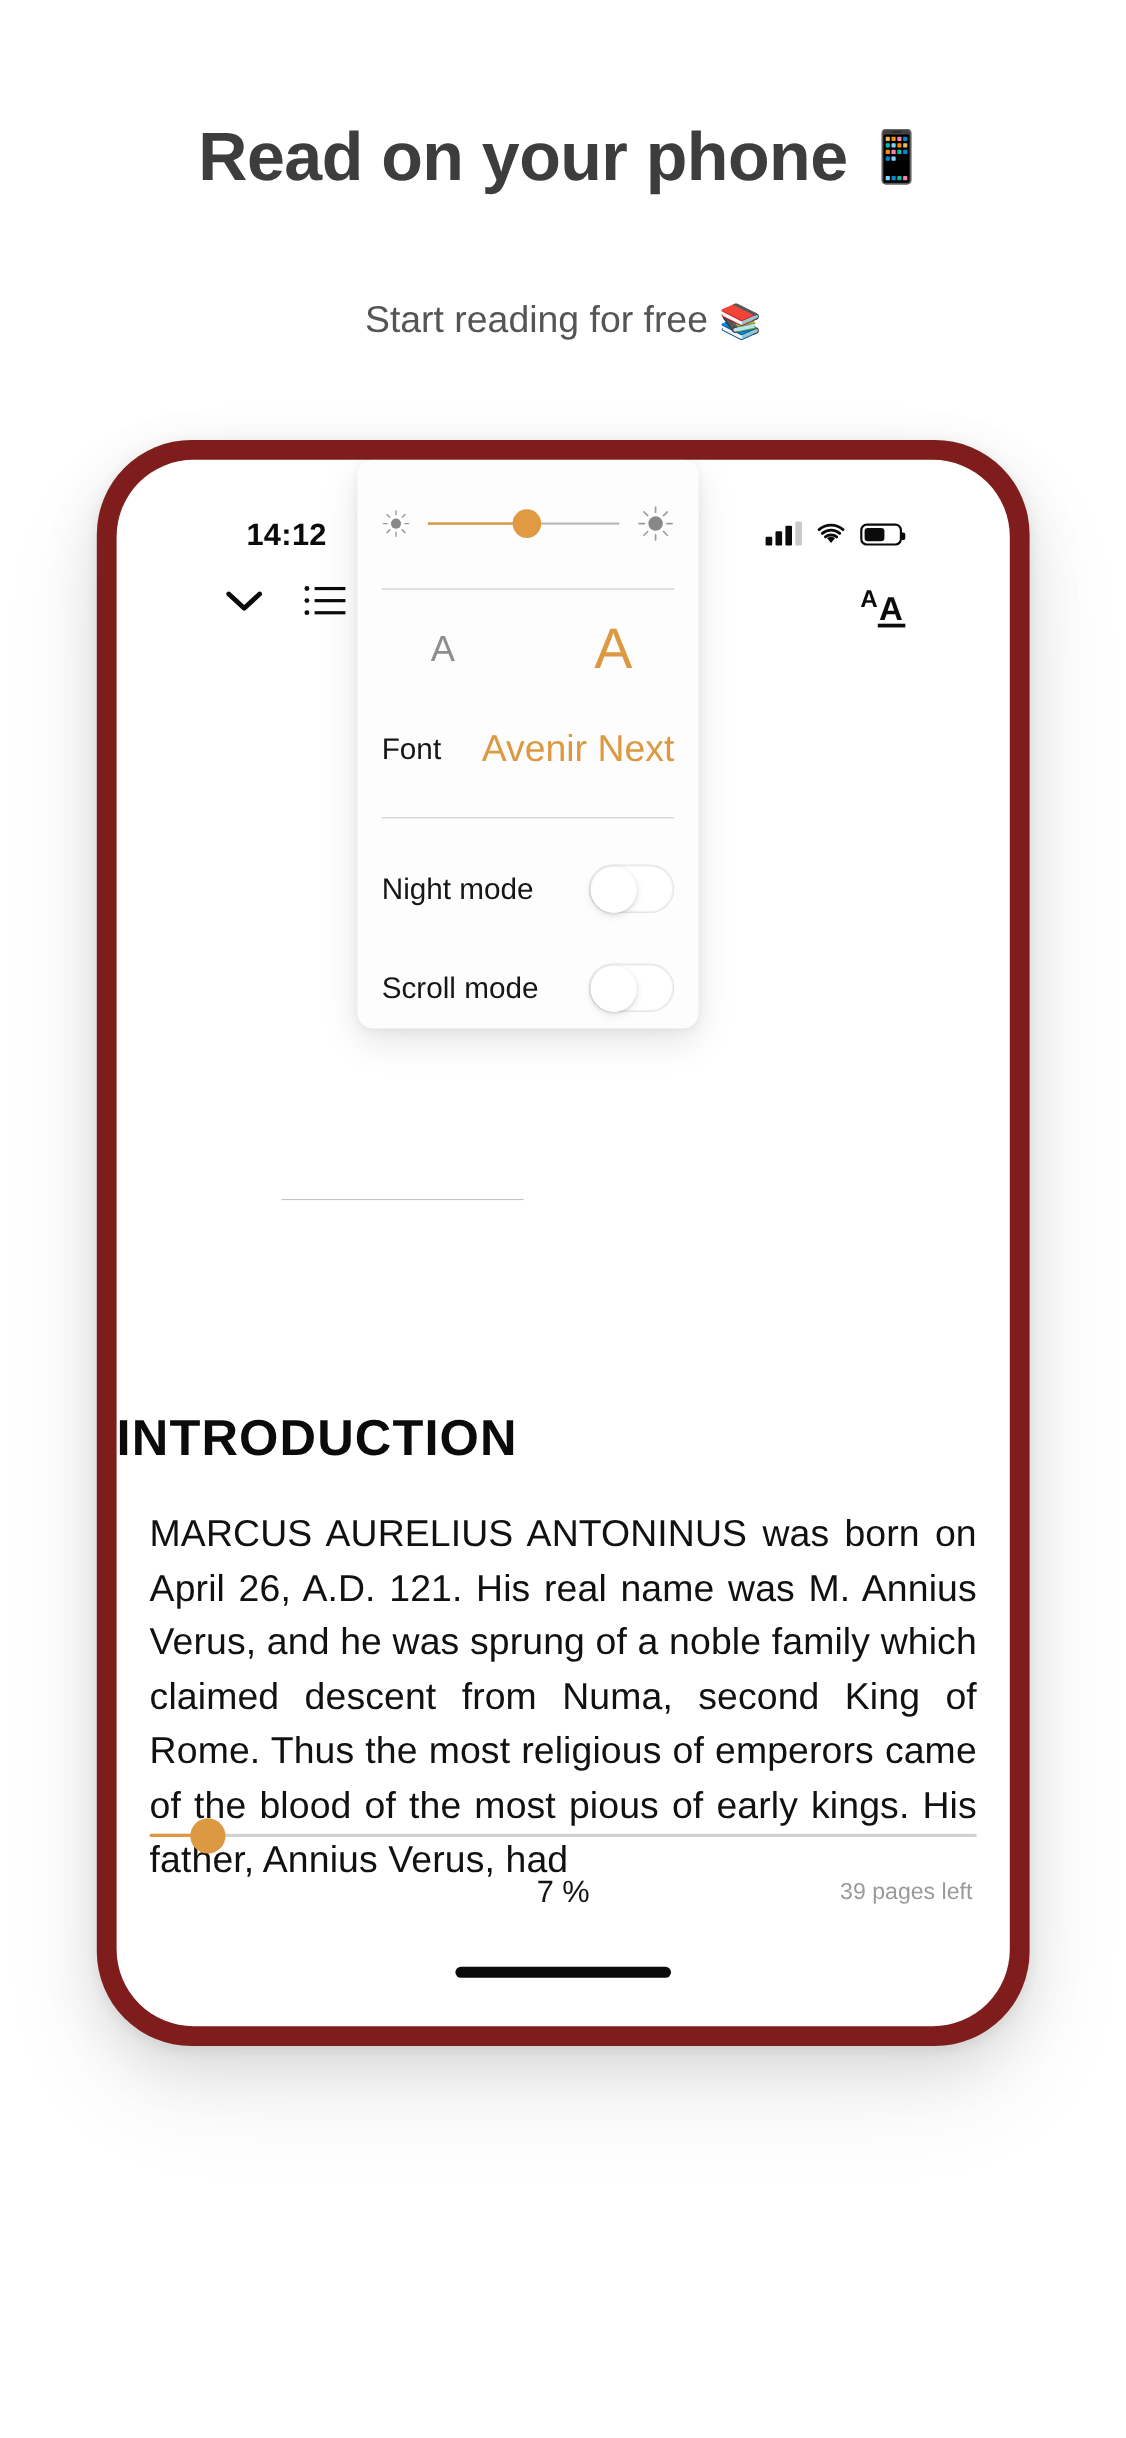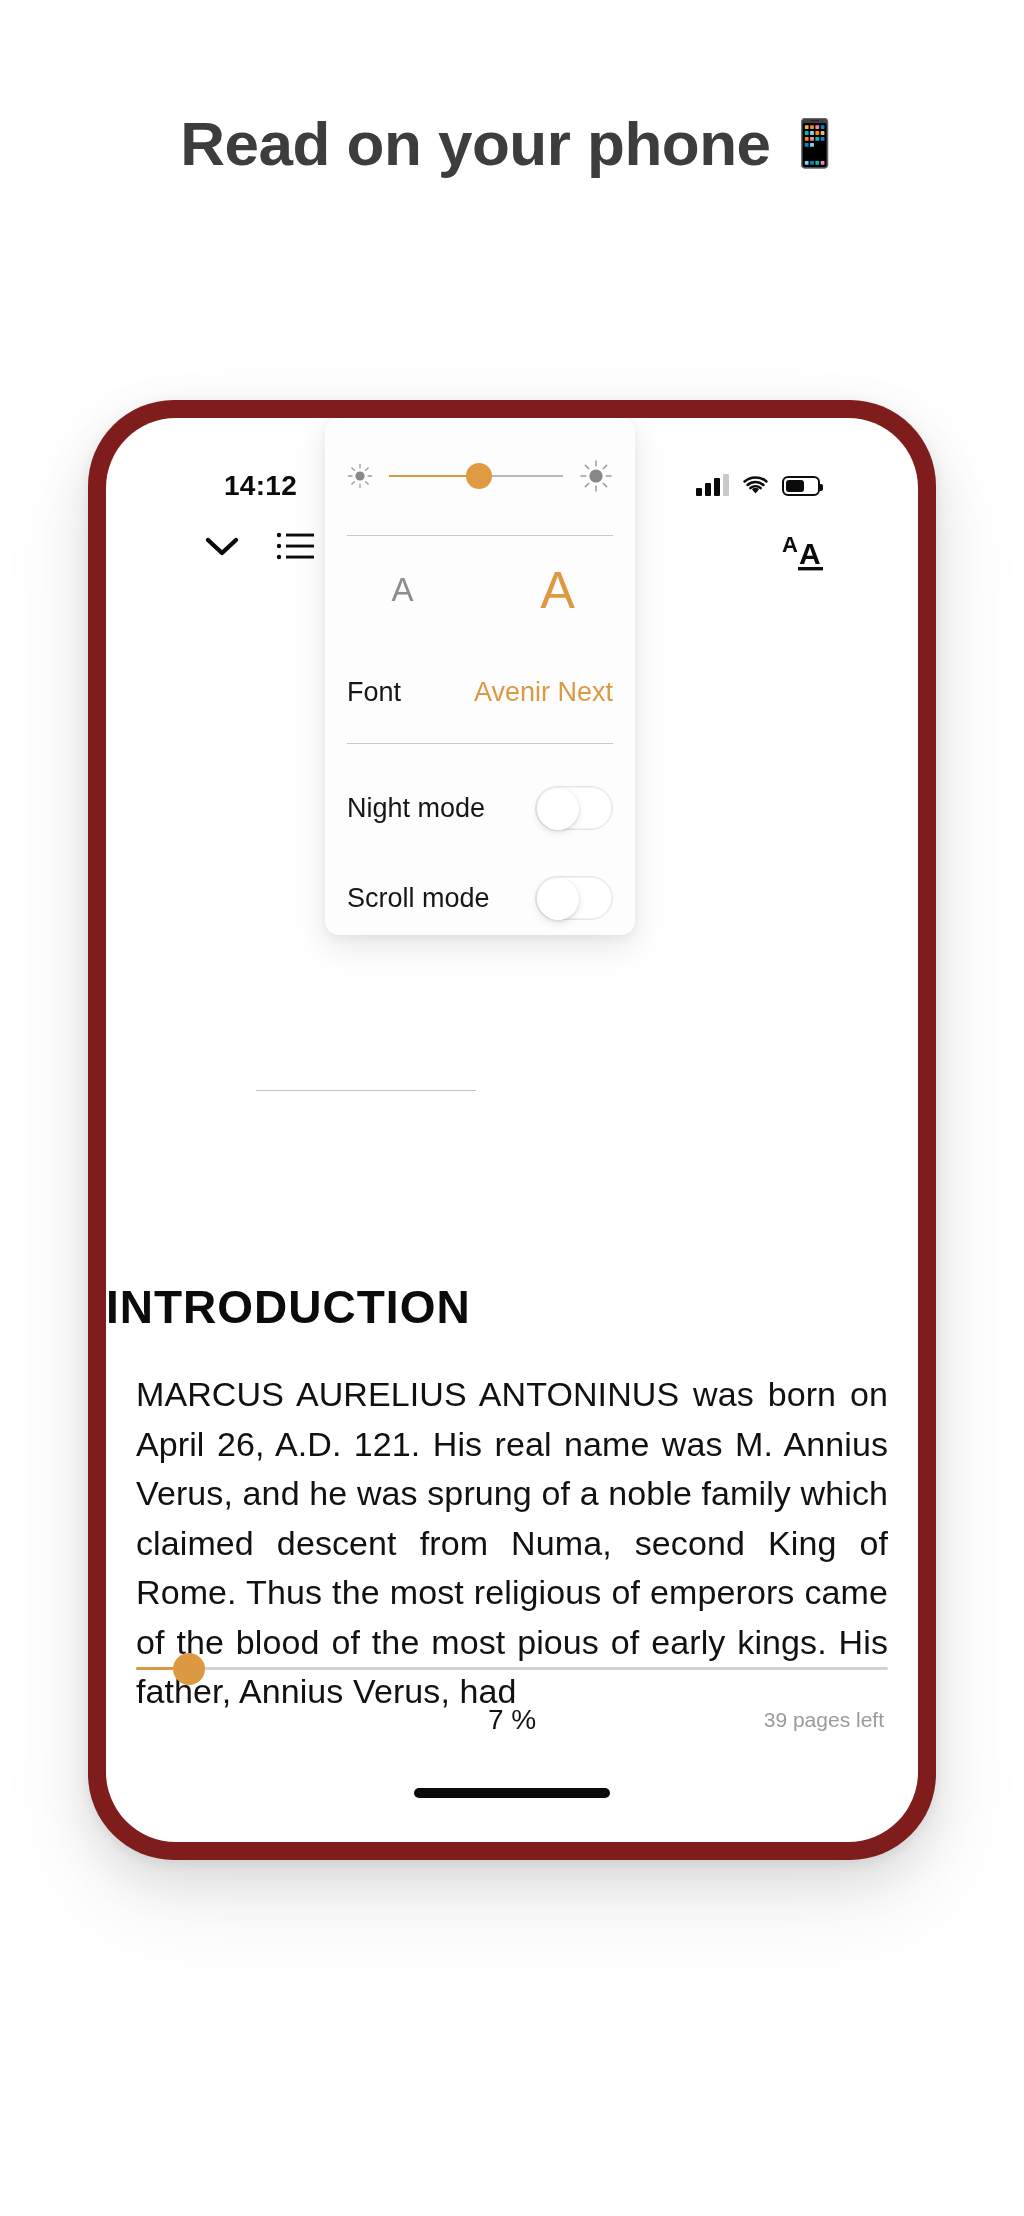--- a/index.html
+++ b/index.html
@@ -281,26 +281,26 @@
   .fs-small {
     flex: 1; text-align: center;
     font-size: 33px; color: #8d8d8d; font-weight: 300;
   }
   .fs-large {
     flex: 1; text-align: center;
     font-size: 52px; color: #dd9942; font-weight: 300;
   }
 
   .sp-font {
-    top: 239px; height: 70px;
+    top: 228px; height: 70px;
     display: flex; align-items: center; justify-content: space-between;
     padding: 0 22px;
   }
   .sp-label { font-size: 27px; color: #161616; font-weight: 300; }
-  .sp-value { font-size: 27px; color: #dd9942; font-weight: 300; }
+  .sp-value { font-size: 34px; color: #dd9942; font-weight: 300; }
 
   .sp-toggle-row {
     height: 90px;
     display: flex; align-items: center; justify-content: space-between;
     padding: 0 22px;
   }
   .sp-night { top: 345px; }
   .sp-scroll { top: 435px; }
 
   .switch {
@@ -322,20 +322,23 @@
 </style>
 </head>
 <body>
 
 <div class="page">
 
   <div class="hero-title">
     <span>Read on your phone</span><span class="emoji">📱</span>
   </div>
 
+  <div class="hero-sub">
+    <span>Start reading for free</span><span class="emoji">📚</span>
+  </div>
 
   <div class="phone">
     <div class="phone-screen">
 
       <div class="statusbar">
         <div class="status-time">14:12</div>
         <div class="status-icons">
           <span class="signal">
             <i></i>
               <i></i>

